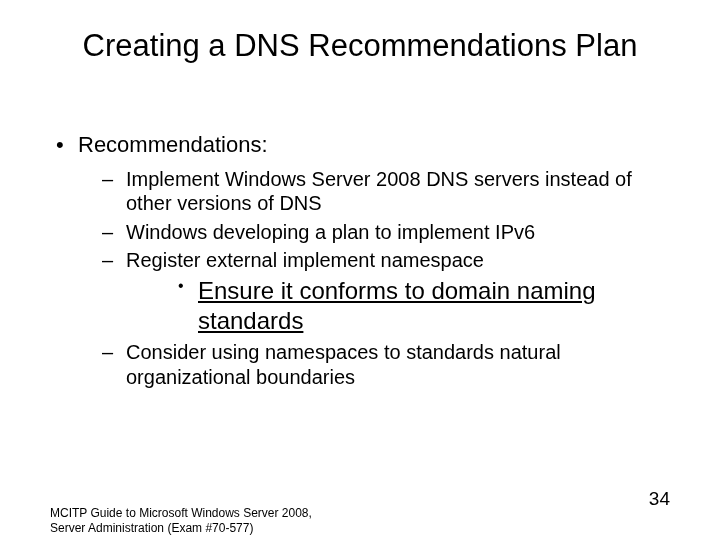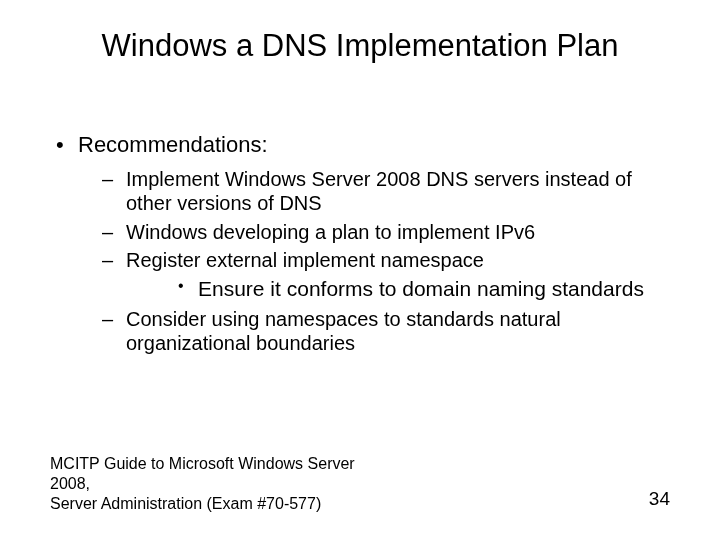--- a/index.html
+++ b/index.html
@@ -71,51 +71,52 @@
     top: 0;
   }
   ul.level3 {
     list-style: none;
     margin: 4px 0 4px 0;
     padding: 0;
   }
   ul.level3 > li {
     position: relative;
     padding-left: 72px;
-    font-size: 21px;
+    font-size: 24px;
     line-height: 1.25;
+    text-decoration: underline;
   }
   ul.level3 > li::before {
     content: "•";
     position: absolute;
     left: 52px;
     top: 0;
     font-size: 16px;
   }
   .footer-left {
     position: absolute;
     left: 50px;
-    bottom: 26px;
-    font-size: 16px;
+    bottom: 4px;
+    font-size: 12px;
     line-height: 1.25;
     max-width: 320px;
   }
   .footer-right {
     position: absolute;
     right: 50px;
     bottom: 30px;
     font-size: 19px;
   }
 </style>
 </head>
 <body>
 
 <div class="slide">
 
-  <div class="title">Windows a DNS Implementation Plan</div>
+  <div class="title">Creating a DNS Recommendations Plan</div>
 
   <div class="body">
     <ul class="level1">
       <li>
         <span>Recommendations:</span>
         <ul class="level2">
           <li>
             <span>Implement Windows Server 2008 DNS servers instead of other versions of DNS</span>
           </li>
           <li>

